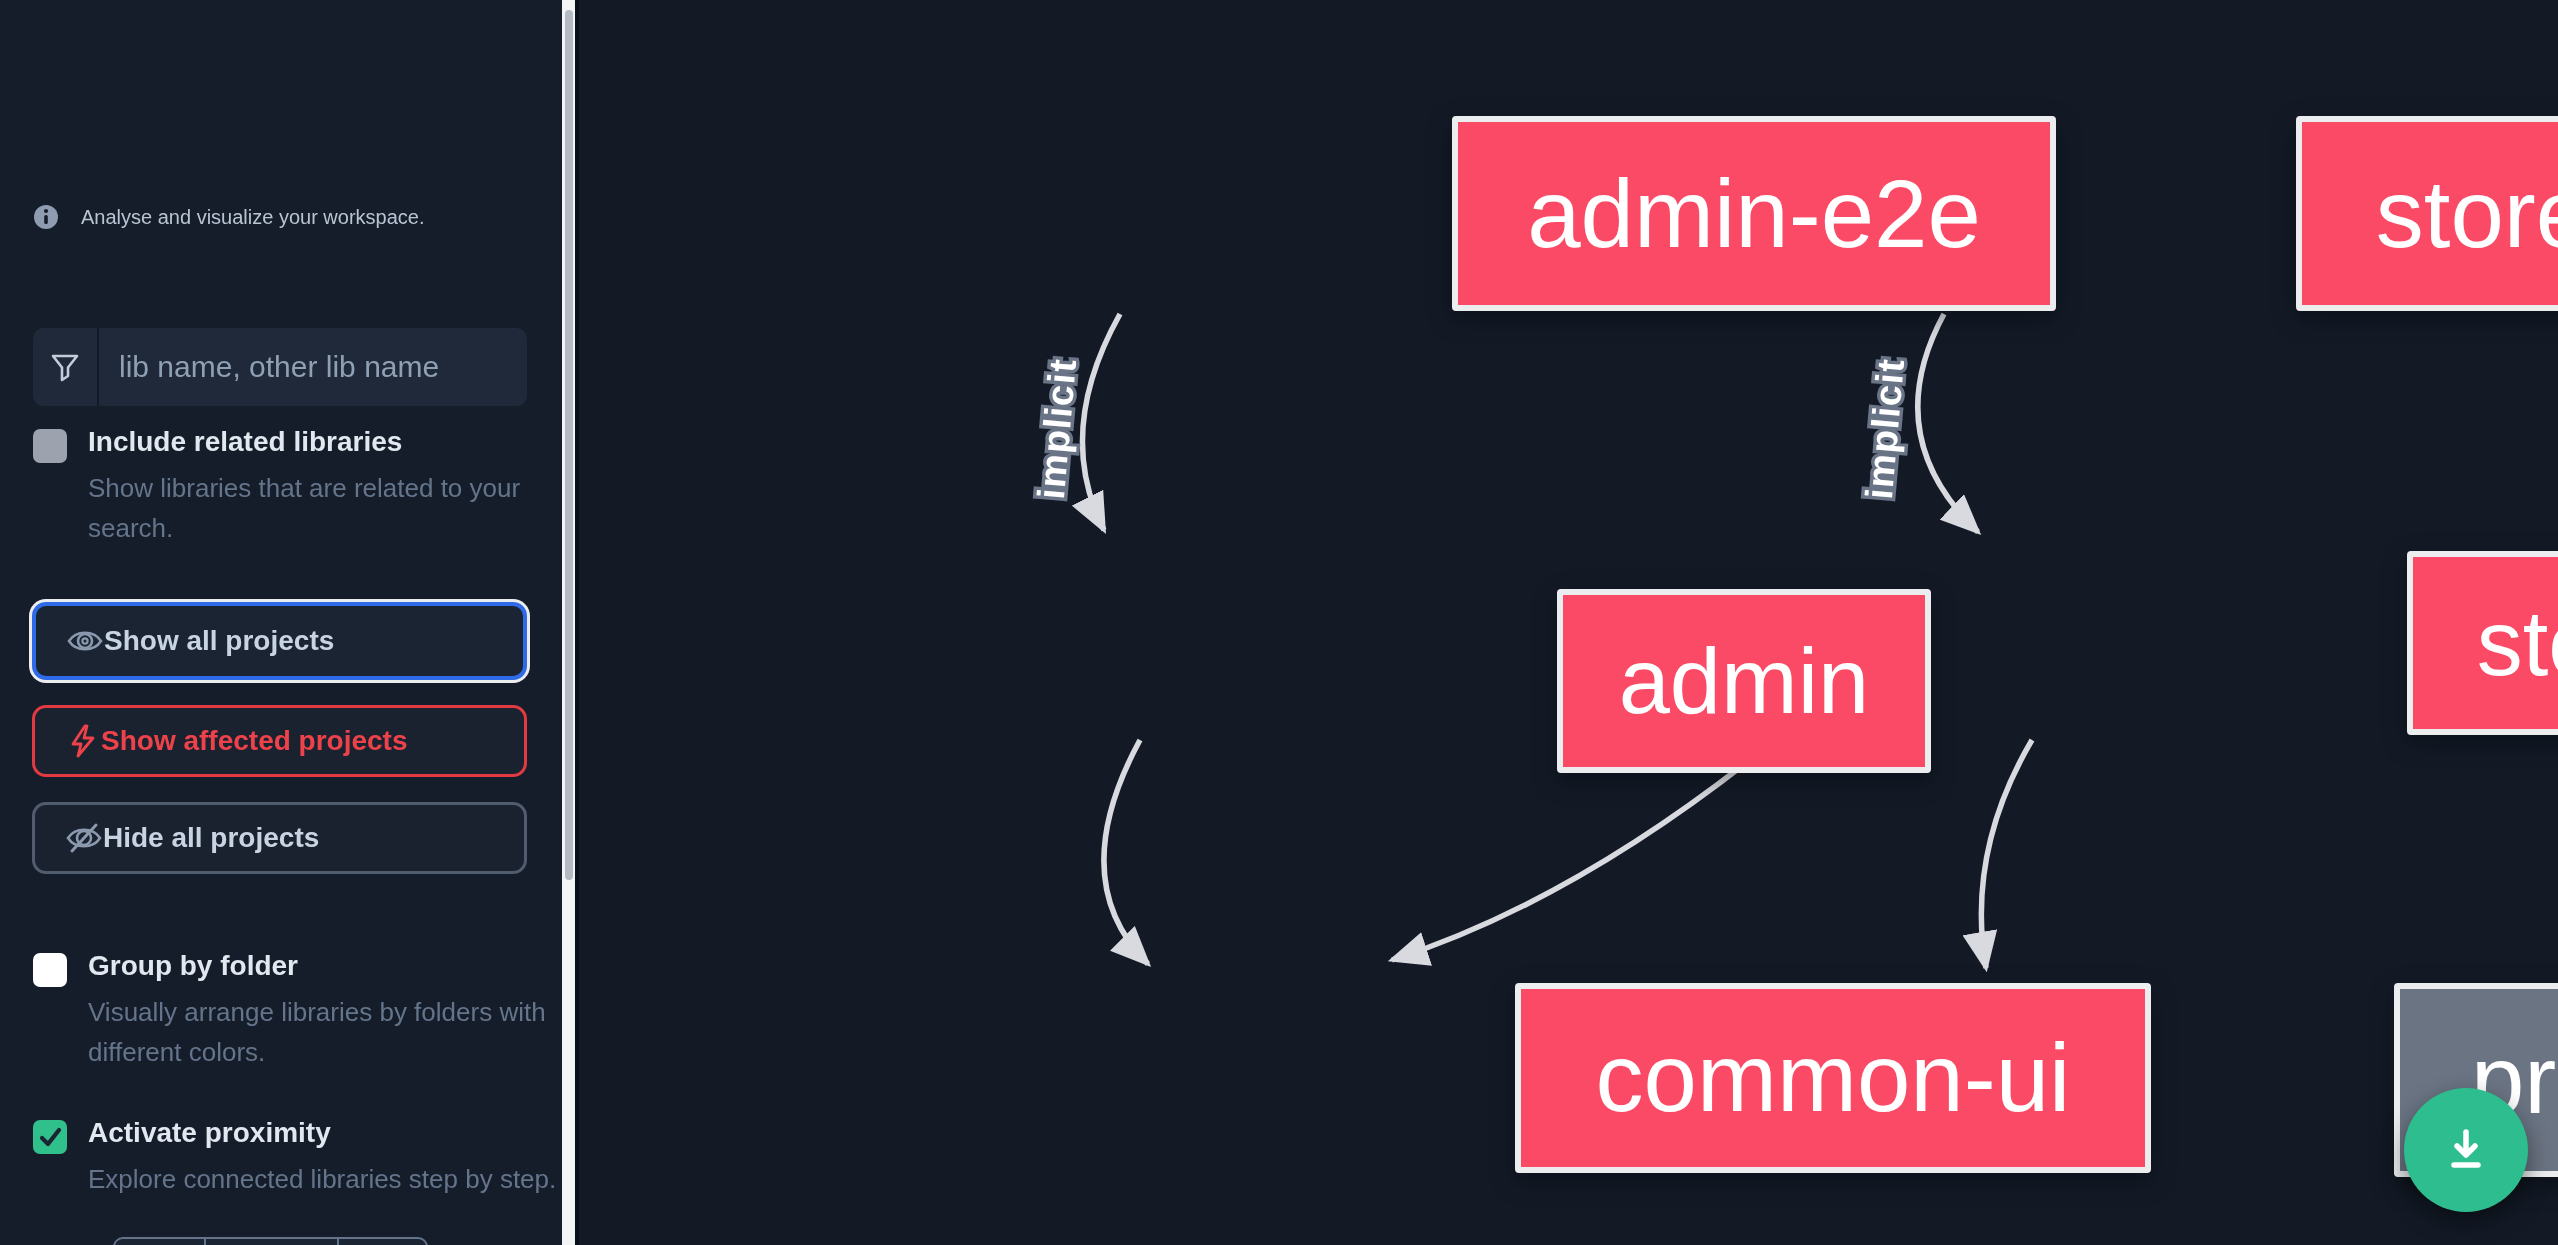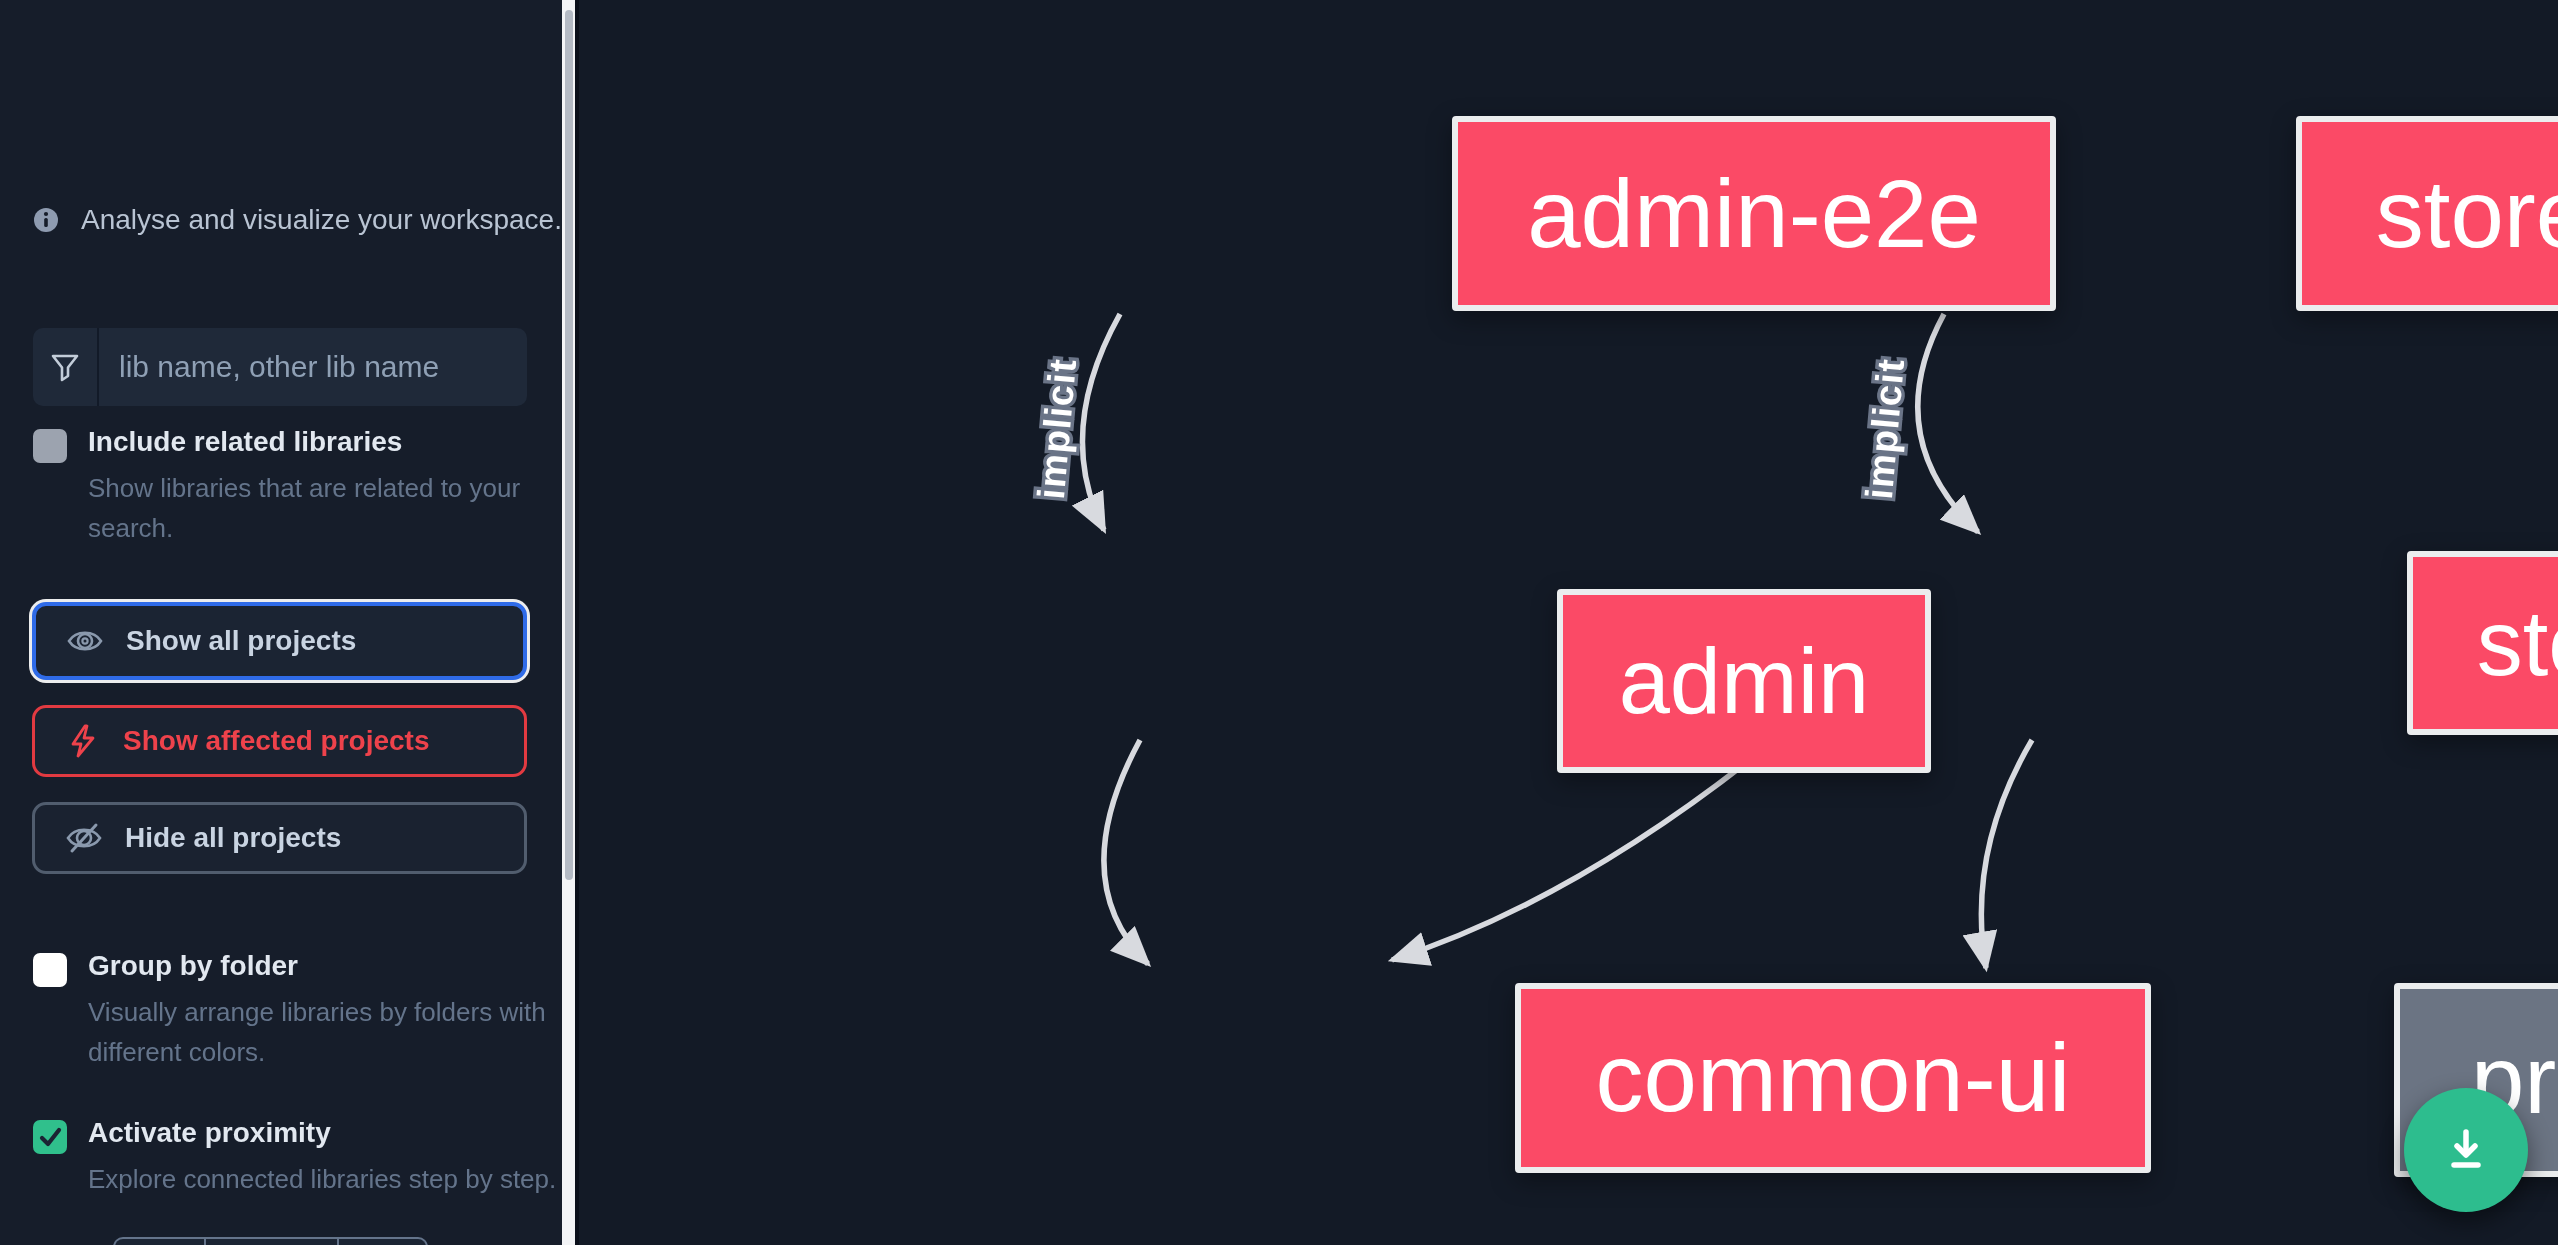--- a/index.html
+++ b/index.html
@@ -8,40 +8,40 @@
 
   
   #sidebar{position:absolute;left:0;top:0;width:562px;height:1245px;background:#161d2a;}
   #sb-header{position:absolute;left:0;top:0;width:562px;height:194px;
              border-bottom:2px solid rgba(148,163,184,.16);}
   #nx-logo{position:absolute;left:28px;top:60px;width:102px;height:68px;}
   #sb-title{position:absolute;left:184px;top:76px;font-size:38px;font-weight:700;color:#f1f5f9;letter-spacing:.5px;}
   #theme-toggle{position:absolute;left:468px;top:72px;width:44px;height:44px;cursor:pointer;background:none;border:none;padding:0;}
 
   #info-row{position:absolute;left:33px;top:204px;display:flex;align-items:center;gap:22px;}
-  #info-text{font-size:28px;font-weight:500;color:#b9c4d3;}
+  #info-text{font-size:20px;font-weight:500;color:#b9c4d3;}
 
   #filter-box{position:absolute;left:33px;top:328px;width:494px;height:78px;background:#1f2939;
               border-radius:10px;display:flex;align-items:stretch;}
   #filter-icon-cell{width:64px;display:flex;align-items:center;justify-content:center;
                     border-right:2px solid #121a28;}
   #filter-input{flex:1;background:transparent;border:none;outline:none;color:#cbd5e1;
                 font-size:30px;font-family:"Liberation Sans",sans-serif;padding:0 0 0 20px;}
   #filter-input::placeholder{color:#8fa0b5;}
 
   .cb-row{position:absolute;left:33px;}
   .cb-box{position:absolute;left:0;top:3px;width:34px;height:34px;border-radius:7px;}
   .cb-gray{background:#9ca3af;}
   .cb-white{background:#ffffff;}
   .cb-green{background:#30c08c;display:flex;align-items:center;justify-content:center;}
   .cb-label{position:absolute;left:55px;top:0;font-size:28px;font-weight:700;color:#e2e8f0;white-space:nowrap;}
   .cb-desc{position:absolute;left:55px;top:42px;width:470px;font-size:26px;line-height:40px;color:#64748b;}
 
   .sb-btn{position:absolute;left:32px;width:495px;height:72px;border-radius:14px;background:#1a2230;
-          display:flex;align-items:center;gap:22px;padding:0 0 0 30px;box-sizing:border-box;
+          display:flex;align-items:center;padding:0 0 0 30px;box-sizing:border-box;
           font-size:28px;font-weight:700;color:#c9d4e2;cursor:pointer;border:none;
           font-family:"Liberation Sans",sans-serif;}
   #btn-show-all{top:602px;height:78px;background:#1b2433;border:4px solid #2f6be8;
                 box-shadow:0 0 0 3px rgba(255,255,255,.92);}
   #btn-show-affected{top:705px;border:3px solid #e23a41;color:#ee424b;}
   #btn-hide-all{top:802px;border:3px solid #515d6e;}
 
   #stepper-peek{position:absolute;left:113px;top:1237px;width:311px;height:14px;background:#1b2433;
                 border:2px solid #64748b;border-bottom:none;border-radius:10px 10px 0 0;display:flex;}
   #stepper-peek .seg{flex:none;height:100%;}

